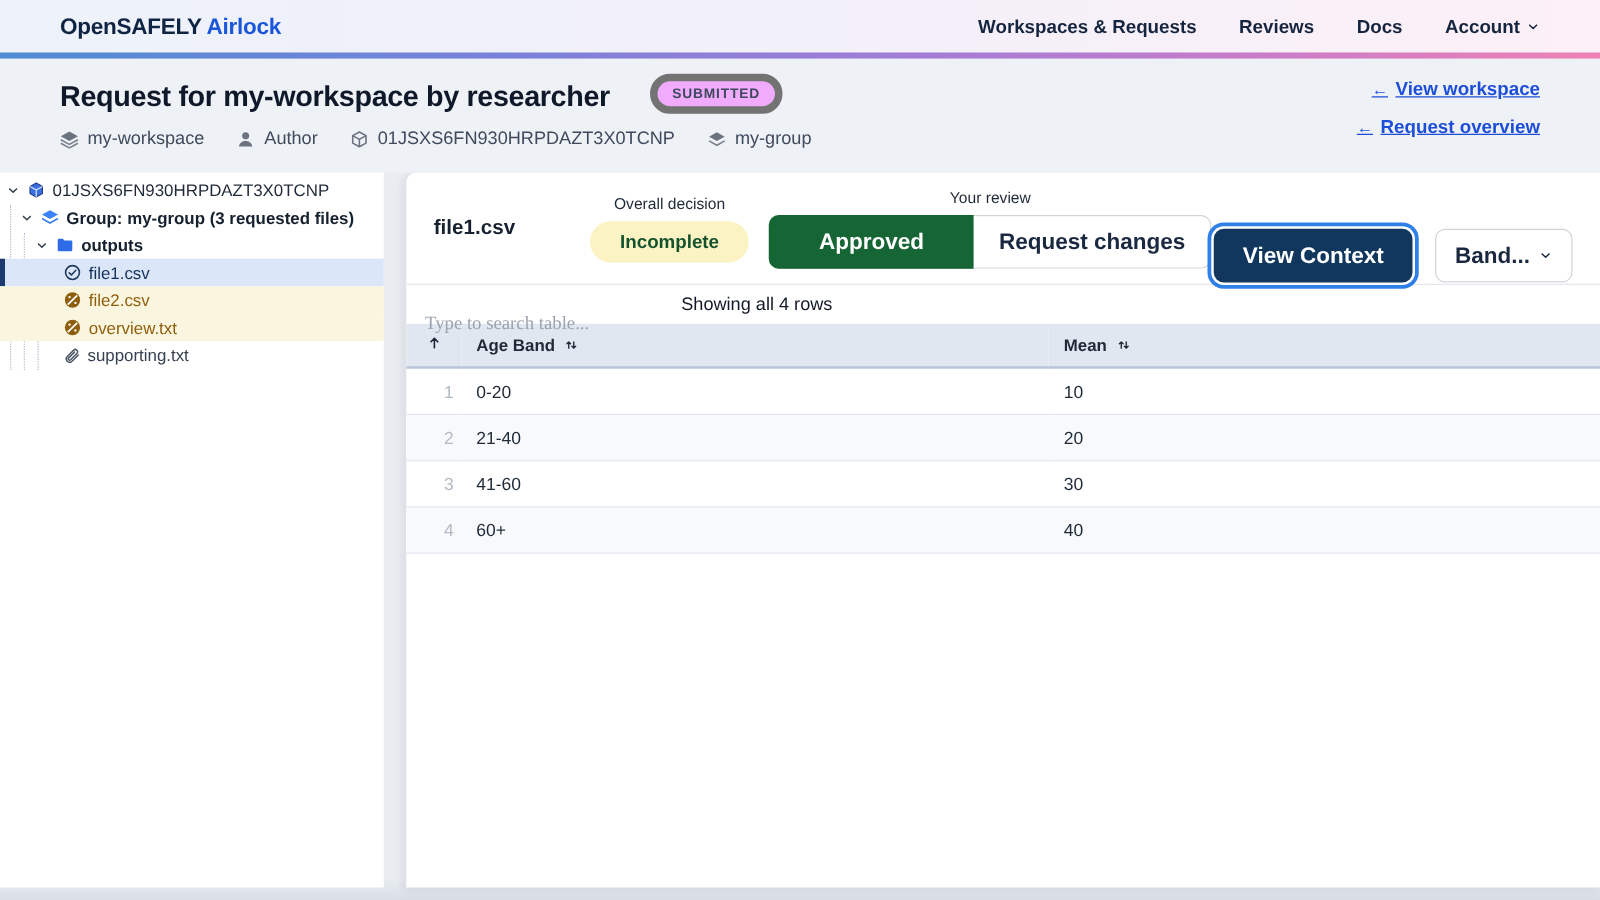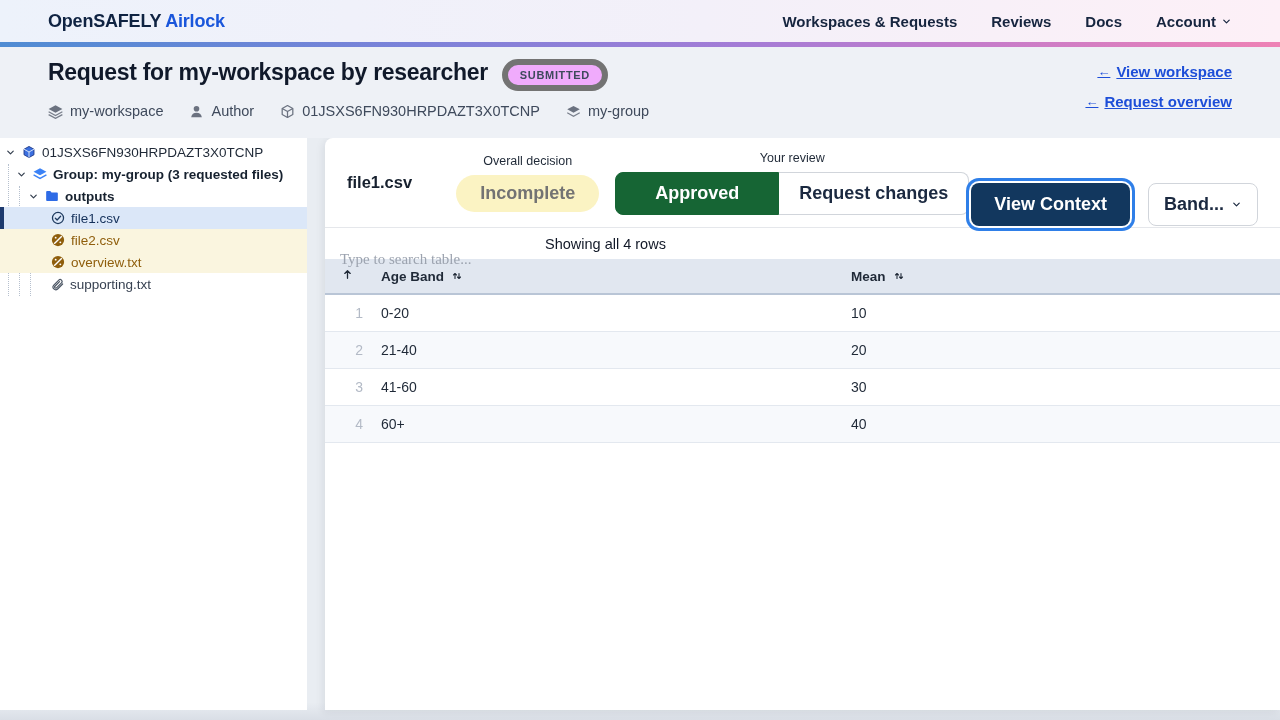--- a/index.html
+++ b/index.html
@@ -11,21 +11,21 @@
             background:linear-gradient(90deg,#edf2fb 0%,#f3f0f9 55%,#fdf0f7 100%); }
   .brand { font-size:18px; font-weight:800; letter-spacing:-0.2px; cursor:pointer; }
   .brand .b1 { color:#0f2342; }
   .brand .b2 { color:#1a56db; }
   .navlinks { margin-left:auto; display:flex; align-items:center; gap:34px; }
   .navlink { font-size:15px; font-weight:600; color:#16253f; cursor:pointer; display:flex; align-items:center; gap:5px; }
   .gradbar { height:5px; background:linear-gradient(90deg,#4f8cd3 0%,#7b82d9 32%,#a47cd6 58%,#c87cc9 78%,#ee82b5 100%); }
 
   
   .reqheader { height:91px; background:#eef1f6; padding:12px 48px 0 48px; position:relative; }
-  .titlerow { display:flex; align-items:flex-start; gap:14px; }
+  .titlerow { display:flex; align-items:flex-end; gap:32px; }
   .pagetitle { font-size:23px; font-weight:800; color:#10192a; letter-spacing:-0.3px; }
   .statusbadge { background:#f0abfc; border:6px solid #737373; border-radius:999px; padding:4px 12px;
                  font-size:11px; font-weight:700; letter-spacing:0.06em; color:#3e4a5c; }
   .metarow { margin-top:12px; display:flex; align-items:center; gap:26px; }
   .metaitem { display:flex; align-items:center; gap:7px; font-size:14.5px; color:#3f4a5c; }
   .metaitem svg { flex:none; }
   .headerlinks { position:absolute; right:48px; top:16px; display:flex; flex-direction:column; align-items:flex-end; gap:13px; }
   .hlink { color:#1d4ed8; font-size:15px; font-weight:700; text-decoration:underline; cursor:pointer; display:flex; gap:6px; align-items:center; }
   .hlink .arr { font-size:13px; }
 
@@ -50,21 +50,21 @@
   .trow.selected { background:#dbe7f8; color:#14305a; font-weight:500; }
   .trow.selected::before { content:""; position:absolute; left:0; top:0; bottom:0; width:4px; background:#1d3a6e; }
   .trow.pending { background:#faf5df; color:#8f5e0c; }
   .trow.plain { color:#374151; }
 
   
   .filehead { height:90px; display:flex; align-items:center; padding:0 22px; border-bottom:1px solid #e5e7eb; }
   .filetitle { font-size:16.5px; font-weight:700; color:#16202e; margin-right:auto; }
   .deccol { display:flex; flex-direction:column; align-items:center; gap:7px; }
   .minilabel { font-size:12.5px; color:#1f2937; }
-  .pill-incomplete { background:#fbf3c3; color:#737373; font-size:18px; font-weight:600; border-radius:999px; padding:8px 24px; }
+  .pill-incomplete { background:#fbf3c3; color:#14532d; font-size:15px; font-weight:600; border-radius:999px; padding:8px 24px; }
   .revcol { display:flex; flex-direction:column; align-items:center; gap:7px; margin-left:16px; }
   .btngroup { display:flex; }
   .btn { font-family:inherit; font-size:18px; font-weight:700; cursor:pointer; }
   .btn-approved { background:#166534; color:#fff; border:1px solid #166534; border-radius:8px 0 0 8px; padding:10px 39px; }
   .btn-reqchanges { background:#fff; color:#1b2940; border:1px solid #d1d5db; border-left:none; border-radius:0 8px 8px 0; padding:10px 20px; }
   .btn-viewcontext { margin-left:2px; align-self:flex-end; margin-bottom:1px; background:#12375e; color:#fff; border:none; border-radius:8px;
                      padding:11px 23px; box-shadow:0 0 0 2px #ffffff, 0 0 0 5px #2f7fe8; }
   .btn-more { margin-left:18px; align-self:flex-end; margin-bottom:1px; background:#fff; color:#1b2940; border:1px solid #d1d5db;
               border-radius:8px; padding:10px 15px; display:flex; align-items:center; gap:7px; }
 

